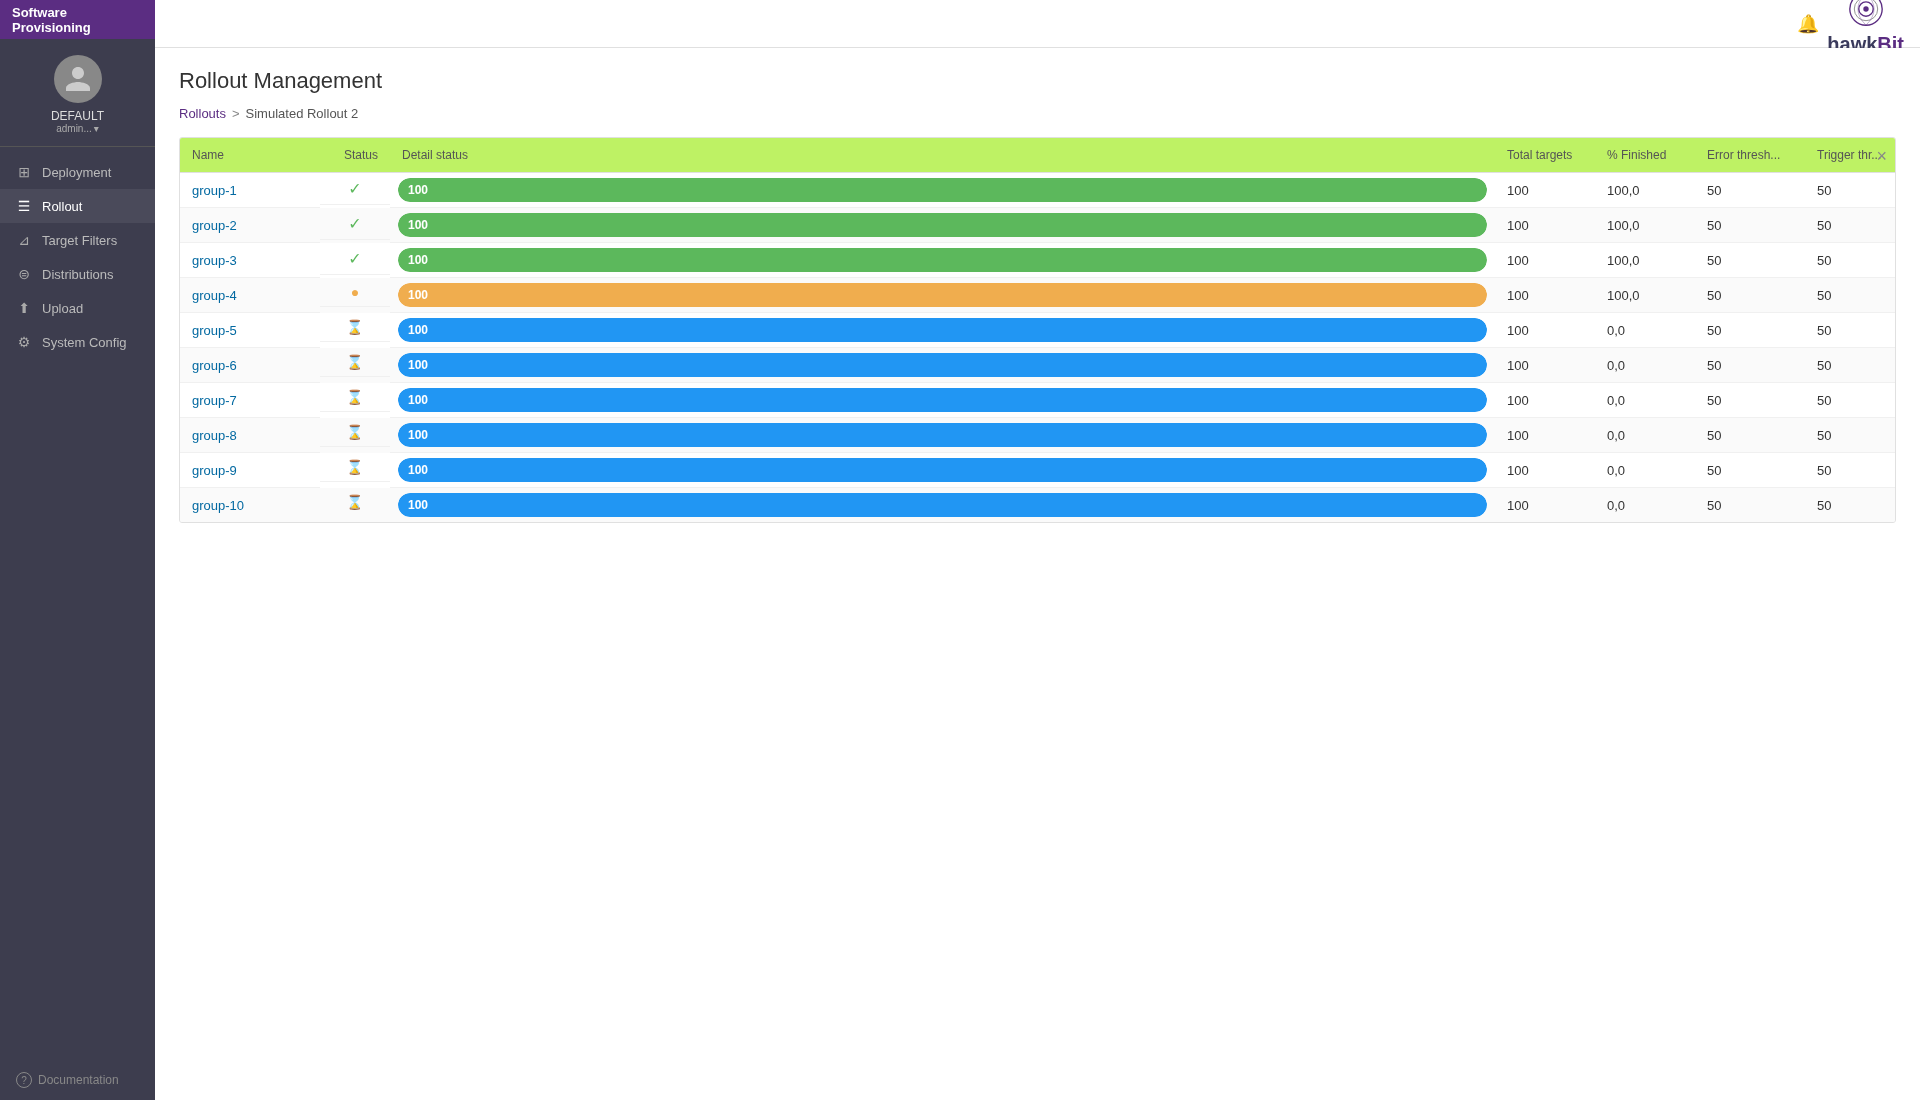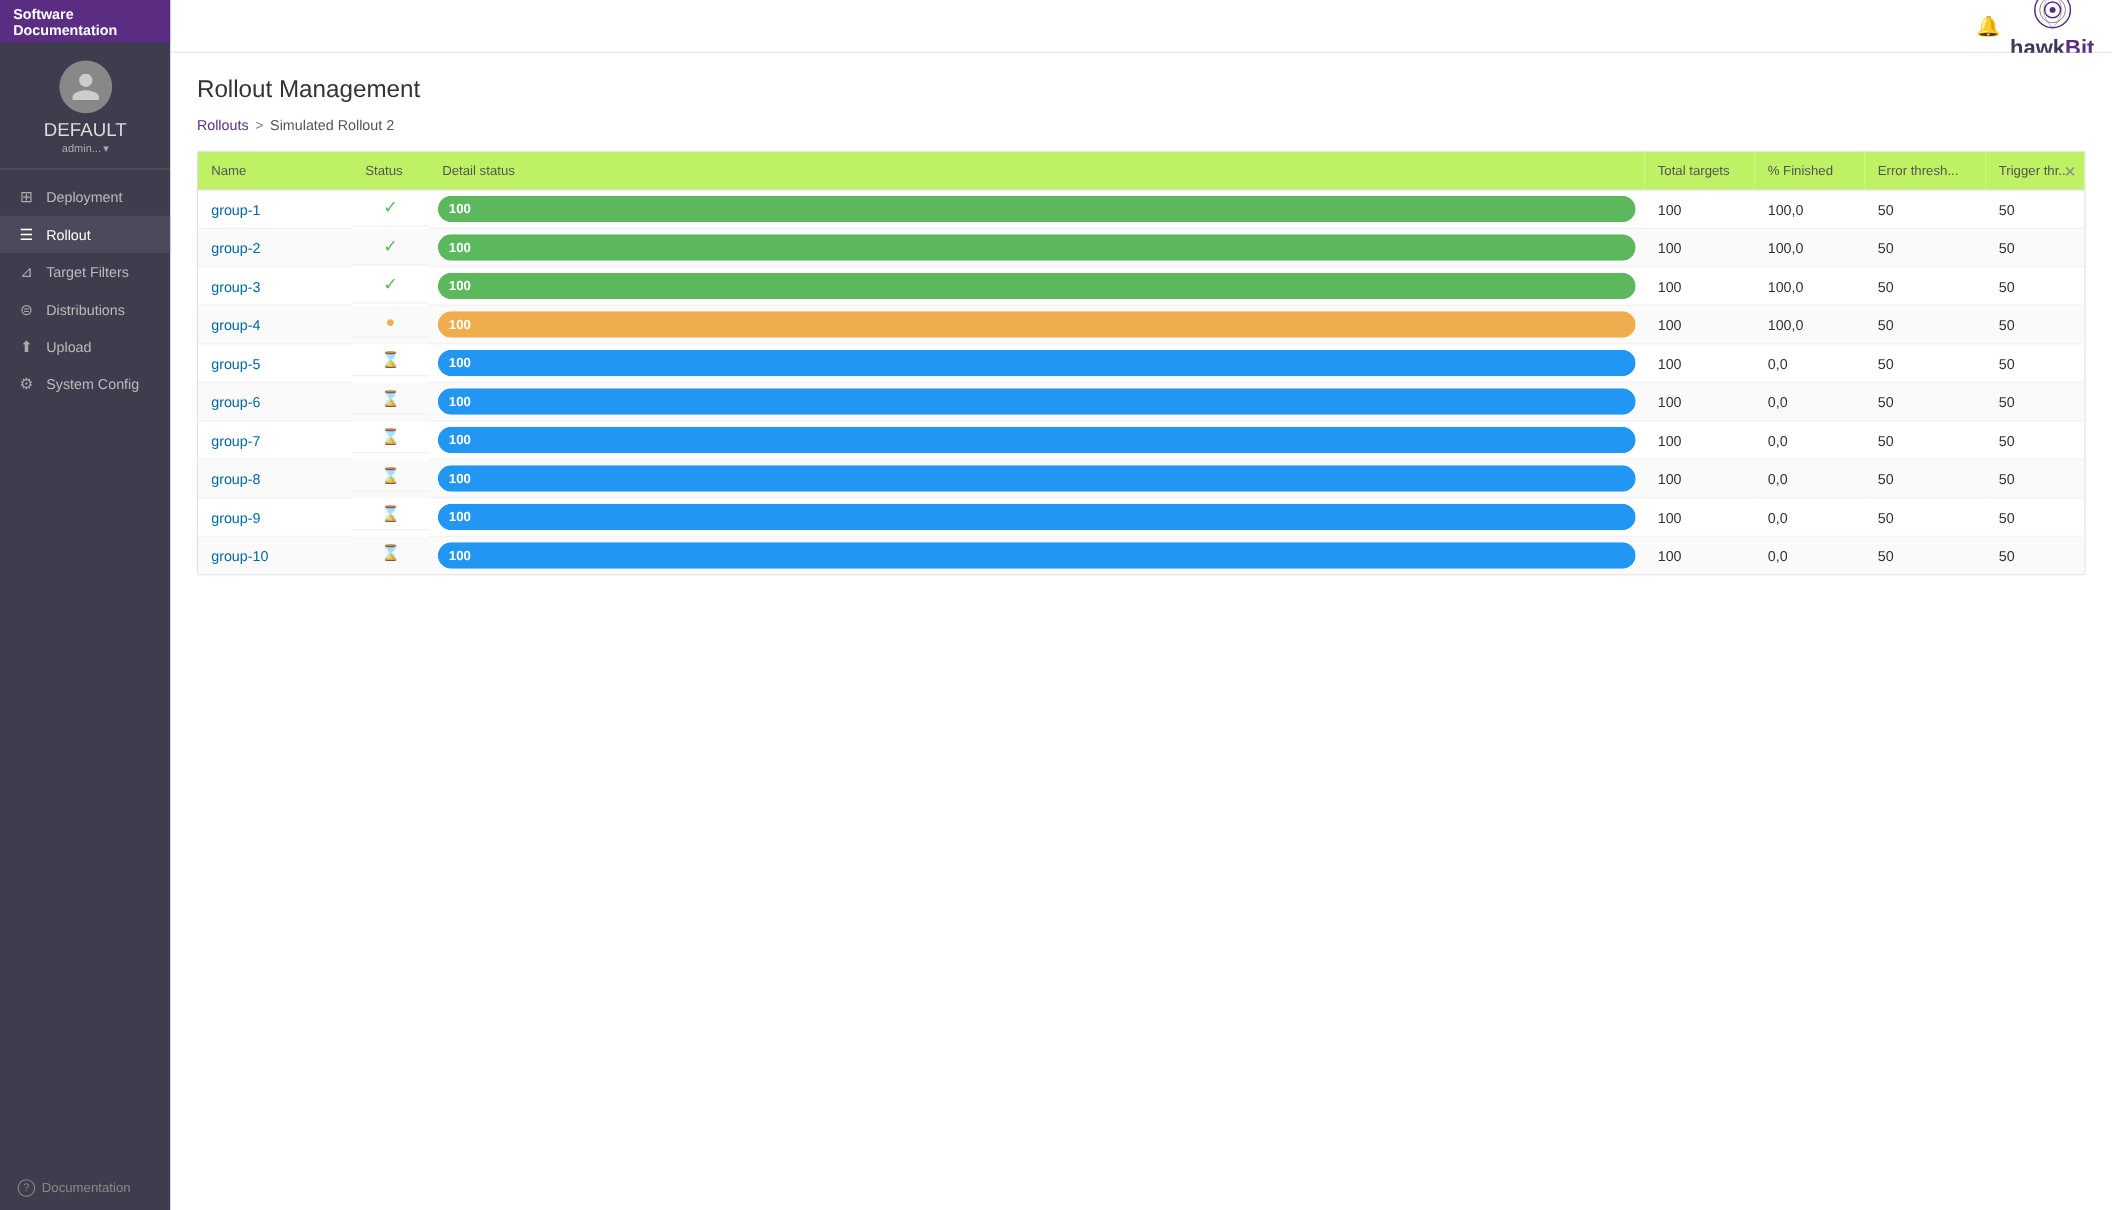--- a/index.html
+++ b/index.html
@@ -36,21 +36,21 @@
       width: 48px;
       height: 48px;
       border-radius: 50%;
       background: #888;
       display: flex;
       align-items: center;
       justify-content: center;
       margin-bottom: 6px;
     }
     .avatar-circle svg { width: 30px; height: 30px; fill: #ccc; }
-    .sidebar-username { font-size: 17px; color: #ddd; }
+    .sidebar-username { font-size: 12px; color: #ddd; }
     .sidebar-role { font-size: 11px; color: #aaa; display: flex; align-items: center; gap: 2px; }
     .sidebar-role span { font-size: 10px; }
     .sidebar-nav { flex: 1; padding-top: 8px; }
     .nav-item {
       display: flex;
       align-items: center;
       gap: 10px;
       padding: 9px 16px;
       cursor: pointer;
       color: #bbb;
@@ -163,21 +163,21 @@
       display: flex;
       align-items: center;
       padding-left: 10px;
       font-size: 12px;
       font-weight: 600;
       color: #fff;
       border-radius: 12px;
     }
 
     .col-name { width: 140px; }
-    .col-status { width: 70px; }
+    .col-status { width: 70px; text-align: right; }
     .col-detail { min-width: 200px; }
     .col-total { width: 100px; }
     .col-pct { width: 100px; }
     .col-err { width: 110px; }
     .col-trig { width: 90px; }
 
     
     .bell-icon { font-size: 18px; color: #666; margin-right: 8px; cursor: pointer; }
 
     
@@ -190,21 +190,21 @@
       font-size: 18px;
       color: #888;
       cursor: pointer;
     }
   </style>
 </head>
 <body>
 
 <div class="sidebar">
   <div class="sidebar-header">
-    <span>Software Documentation</span>
+    <span>Software Provisioning</span>
   </div>
   <div class="sidebar-user">
     <div class="avatar-circle">
       <svg viewBox="0 0 24 24">
         <path d="M12 12c2.7 0 4.8-2.1 4.8-4.8S14.7 2.4 12 2.4 7.2 4.5 7.2 7.2 9.3 12 12 12zm0 2.4c-3.2 0-9.6 1.6-9.6 4.8v2.4h19.2v-2.4c0-3.2-6.4-4.8-9.6-4.8z"></path>
       </svg>
     </div>
     <div class="sidebar-username">DEFAULT</div>
     <div class="sidebar-role">
       <span>admin...</span>

